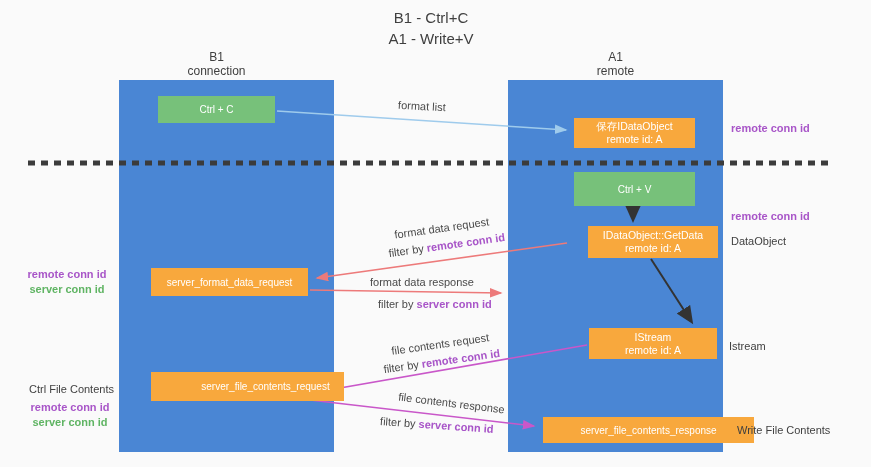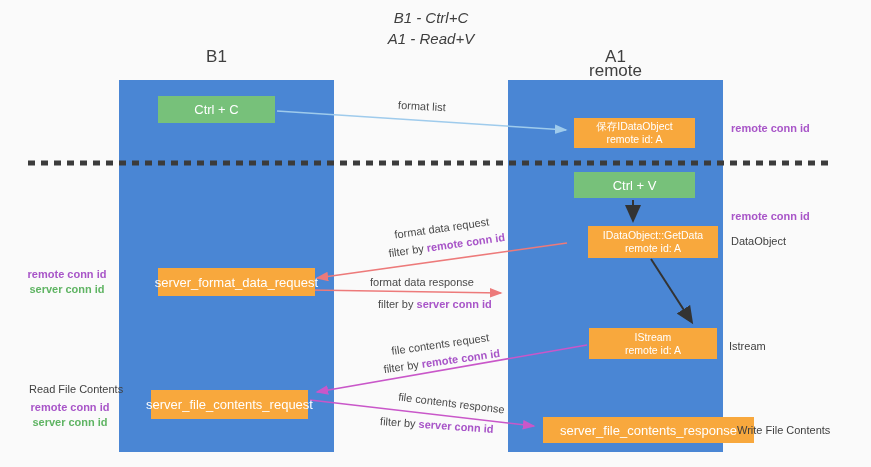--- a/index.html
+++ b/index.html
@@ -8,43 +8,43 @@
     background:#f2f2f2;
   }
   .canvas{
     position:relative;
     width:871px;height:467px;
     background:#fafafa;
     overflow:hidden;
   }
   .title{
     position:absolute;left:0;top:7px;width:862px;
-    text-align:center;font-size:15px;line-height:21px;color:#3f3f3f;font-style:italic;
+    text-align:center;font-size:15px;line-height:21px;color:#3f3f3f;
   }
   .lane-header{
     position:absolute;text-align:center;
-    font-size:17px;line-height:14px;color:#3f3f3f;
+    font-size:12px;line-height:14px;color:#3f3f3f;
   }
   .lane{
     position:absolute;top:80px;width:215px;height:372px;
     background:#4a86d4;
   }
   .lane.left{left:119px;}
   .lane.right{left:508px;}
   svg.overlay{position:absolute;left:0;top:0;pointer-events:none;}
   .box{
     position:absolute;display:flex;flex-direction:column;
     align-items:center;justify-content:center;
     color:#ffffff;text-align:center;
   }
   .box.green{background:#77c17a;font-size:11px;}
   .box.orange{background:#f8a83d;font-size:11px;}
   .box .l2{font-size:10.5px;line-height:13px;}
   .box .l1{font-size:10.5px;line-height:13px;}
-  .box.single{font-size:13px;align-items:center;}
+  .box.single{font-size:10px;align-items:center;}
   .arrow-label{
     position:absolute;font-size:11px;color:#4a4a4a;white-space:nowrap;
   }
   .rot-up{transform:rotate(-8deg);}
   .rot-dn7{transform:rotate(7deg);}
   .rot-dn4{transform:rotate(4deg);}
   .rot-dn3{transform:rotate(3deg);}
   .purple{color:#a855c8;font-weight:bold;}
   .greenlbl{color:#5fb463;font-weight:bold;}
   .margin-label{
@@ -56,25 +56,26 @@
     line-height:15px;white-space:nowrap;
   }
 </style>
 </head>
 <body>
 
 <div class="canvas">
 
   <div class="title">
     <div>B1 - Ctrl+C</div>
-    <div>A1 - Read+V</div>
+    <div>A1 - Write+V</div>
   </div>
 
   <div class="lane-header" style="left:119px;top:50px;width:195px;">
     <div>B1</div>
+    <div>connection</div>
   </div>
   <div class="lane-header" style="left:508px;top:50px;width:215px;">
     <div>A1</div>
     <div>remote</div>
   </div>
 
   <div class="lane left"></div>
   <div class="lane right"></div>
 
   <svg class="overlay" width="871" height="467">
@@ -104,40 +105,40 @@
 
   <div class="box green single" style="left:158px;top:96px;width:117px;height:27px;">
     <span>Ctrl + C</span>
   </div>
 
   <div class="box orange" style="left:574px;top:118px;width:121px;height:30px;text-align:right;">
     <span class="l1">保存IDataObject</span>
     <span class="l2">remote id: A</span>
   </div>
 
-  <div class="box green single" style="left:574px;top:172px;width:121px;height:26px;">
+  <div class="box green single" style="left:574px;top:172px;width:121px;height:34px;">
     <span>Ctrl + V</span>
   </div>
 
   <div class="box orange" style="left:588px;top:226px;width:130px;height:32px;">
     <span class="l1">IDataObject::GetData</span>
     <span class="l2">remote id: A</span>
   </div>
 
-  <div class="box orange single" style="left:158px;top:268px;width:157px;height:28px;">
+  <div class="box orange single" style="left:151px;top:268px;width:157px;height:28px;">
     <span>server_format_data_request</span>
   </div>
 
 
   <div class="box orange" style="left:589px;top:328px;width:128px;height:31px;">
     <span class="l1">IStream</span>
     <span class="l2">remote id: A</span>
   </div>
 
-  <div class="box orange single" style="left:151px;top:390px;width:157px;height:29px;">
+  <div class="box orange single" style="left:151px;top:372px;width:157px;height:29px;padding-left:36px;">
     <span>server_file_contents_request</span>
   </div>
 
   <div class="box orange single" style="left:543px;top:417px;width:211px;height:26px;">
     <span>server_file_contents_response</span>
   </div>
 
   <div class="arrow-label rot-dn3" style="left:398px;top:100px;">format list</div>
 
   <div class="arrow-label rot-up" style="left:394px;top:222px;">format data request</div>
@@ -168,19 +169,19 @@
   <div class="margin-label bold-purple" style="left:731px;top:210px;">remote conn id</div>
   <div class="margin-label" style="left:731px;top:235px;">DataObject</div>
   <div class="margin-label" style="left:729px;top:340px;">Istream</div>
   <div class="margin-label" style="left:737px;top:424px;">Write File Contents</div>
 
   <div class="margin-pair" style="left:23px;top:267px;width:88px;">
     <div class="purple">remote conn id</div>
     <div class="greenlbl">server conn id</div>
   </div>
 
-  <div class="margin-label" style="left:29px;top:383px;">Read File Contents</div>
+  <div class="margin-label" style="left:29px;top:383px;">Ctrl File Contents</div>
   <div class="margin-pair" style="left:26px;top:400px;width:88px;">
     <div class="purple">remote conn id</div>
     <div class="greenlbl">server conn id</div>
   </div>
 
 </div>
 
 </body></html>

